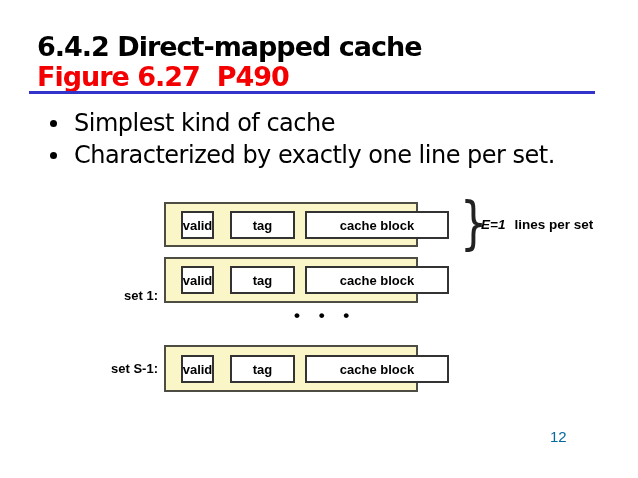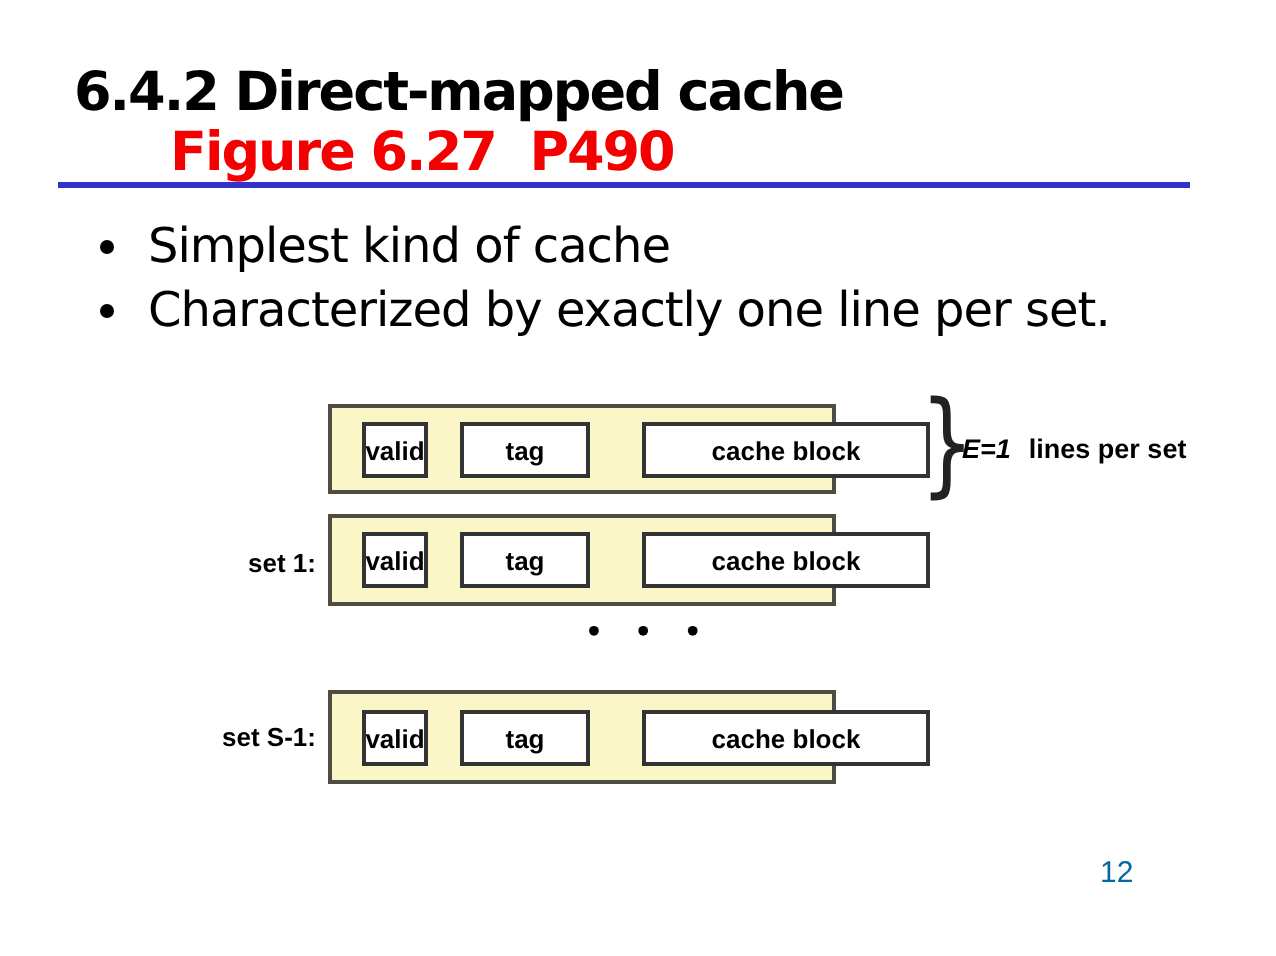--- a/index.html
+++ b/index.html
@@ -28,21 +28,20 @@
   }
   .subtitle {
     position: absolute;
     left: 37px;
     top: 61px;
     font-size: 27px;
     font-weight: bold;
     letter-spacing: -1px;
     color: #f40000;
     white-space: pre;
-    margin-left: 48px;
   }
   .rule {
     position: absolute;
     left: 29px;
     top: 91px;
     width: 566px;
     height: 3px;
     background: #3333cc;
   }
 
@@ -100,21 +99,21 @@
     justify-content: center;
     font-family: "Liberation Sans", sans-serif;
     font-size: 13px;
     font-weight: bold;
     color: #000;
     white-space: nowrap;
     overflow: visible;
   }
   .cell-valid { left: 15px;  width: 33px; }
   .cell-tag   { left: 64px;  width: 65px; }
-  .cell-block { left: 155px; width: 144px; }
+  .cell-block { left: 139px; width: 144px; }
 
   .brace {
     position: absolute;
     left: 460px;
     top: 194px;
     font-family: "DejaVu Sans", sans-serif;
     font-size: 57px;
     font-weight: normal;
     color: #222;
     line-height: 1;
@@ -174,21 +173,21 @@
   <div class="row-box" style="top: 202px; height: 45px;">
     <div class="cell cell-valid">valid</div>
     <div class="cell cell-tag">tag</div>
     <div class="cell cell-block">cache block</div>
   </div>
   <div class="brace">}</div>
   <div class="annotation">
     <span class="e-term">E=1</span><span>lines per set</span>
   </div>
 
-  <div class="set-label" style="top: 258px; height: 46px;">set 1:</div>
+  <div class="set-label" style="top: 272px; height: 46px;">set 1:</div>
   <div class="row-box" style="top: 257px; height: 46px;">
     <div class="cell cell-valid">valid</div>
     <div class="cell cell-tag">tag</div>
     <div class="cell cell-block">cache block</div>
   </div>
 
   <div class="ellipsis">• • •</div>
 
   <div class="set-label" style="top: 345px; height: 47px;">set S-1:</div>
   <div class="row-box" style="top: 345px; height: 47px;">

